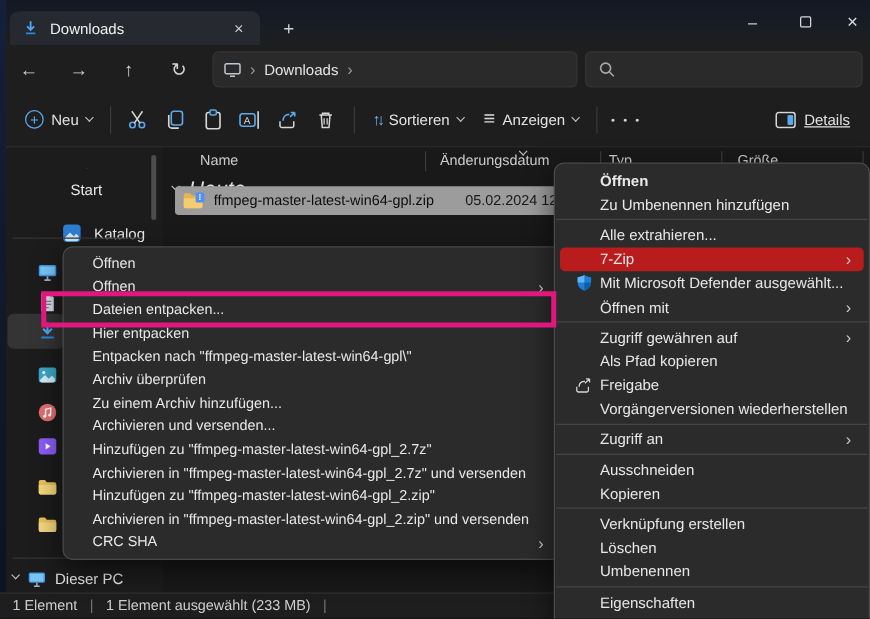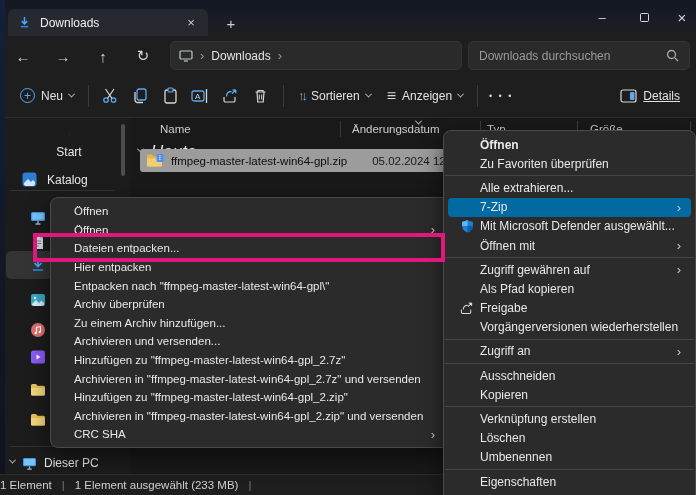--- a/index.html
+++ b/index.html
@@ -68,31 +68,31 @@
   .filerow .fdate { font-size:11.5px; color:#1a1a1a; margin-left:18px; white-space:nowrap; }
 
   
   .menu { background:#2b2b2b; border:1px solid #4a4a4a; border-radius:8px; box-shadow:0 8px 22px rgba(0,0,0,.55); z-index:5; }
   .menuL { left:50px; top:197px; width:400px; height:251px; padding:4px 0; }
   .menuL .mi { height:18.6px; display:flex; align-items:center; padding:0 14px 0 23px; font-size:11.5px; color:#e8e8e8; }
   .menuR { left:443px; top:130px; width:253px; height:380px; padding:4px 0; }
   .menuR .mi { height:19.2px; display:flex; align-items:center; padding:0 10px 0 6px; font-size:12px; color:#e8e8e8; margin:0 4px; border-radius:4px; }
   .menuR .mi .gut { width:26px; display:flex; align-items:center; justify-content:center; flex:0 0 26px; }
   .menuR .mi.bold { font-weight:bold; }
-  .menuR .mi.hover { background:#0369a1; }
+  .menuR .mi.hover { background:#b91c1c; }
   .msep { height:1px; background:#454545; margin:2px 1px; }
   .mlabel { flex:1; white-space:nowrap; overflow:hidden; }
   .marrow { color:#c9c9c9; font-size:13px; margin-left:8px; }
 
   
   .annot { left:33px; top:233px; width:412px; height:29px; border:4px solid #e0187b; z-index:10; }
 
   
   .statusbar { left:0; top:474px; width:443px; height:21px; background:#1e1e1e; border-top:1px solid #2e2e2e;
-               display:flex; align-items:center; gap:10px; font-size:11.5px; color:#cfcfcf; z-index:2; }
+               display:flex; align-items:center; gap:10px; padding-left:10px; font-size:11.5px; color:#cfcfcf; z-index:2; }
   .statusbar .pipe { color:#777; }
 
   svg { display:block; }
 </style>
 </head>
 <body>
 
 <div class="stage">
 
   <div class="abs titlebar"></div>
@@ -125,21 +125,20 @@
           <rect x="1" y="1" width="12" height="8" rx="1.2" fill="none" stroke="#bfc7d2" stroke-width="1.2"></rect>
           <path d="M5 11h4" stroke="#bfc7d2" stroke-width="1.2"></path>
         </svg>
     </span>
     <span class="crumb-sep">›</span>
     <span class="crumb">Downloads</span>
     <span class="crumb-sep">›</span>
   </div>
 
   <div class="abs searchbox">
-    <input type="text" placeholder="Downloads durchsuchen" style="">
     <span>
       <svg width="13" height="13" viewBox="0 0 13 13">
           <circle cx="5.5" cy="5.5" r="4" fill="none" stroke="#a9a9a9" stroke-width="1.3"></circle>
           <path d="M8.6 8.6L12 12" stroke="#a9a9a9" stroke-width="1.3"></path>
         </svg>
     </span>
   </div>
 
   <div class="abs toolbar">
     <div class="tbtn" style="margin-left:12px;">
@@ -210,21 +209,21 @@
       <span>Details</span>
     </div>
   </div>
 
   <div class="abs sidebar-item" style="top:134px;flex-direction:column;">
     <svg width="15" height="14" viewBox="0 0 15 14">
         <path d="M1.5 7L7.5 1.5 13.5 7M3.5 6v6.5h8V6" fill="none" stroke="#e0e0e0" stroke-width="1.3"></path>
       </svg>
     <span>Start</span>
   </div>
-  <div class="abs sidebar-item" style="top:167px;">
+  <div class="abs sidebar-item" style="top:174px;justify-content:flex-end;">
     <svg width="15" height="15" viewBox="0 0 15 15">
         <rect x="0.5" y="0.5" width="14" height="14" rx="3" fill="#2d7dd2"></rect>
         <path d="M2 11l4-4 3 3 2-2 2 2v2a2 2 0 0 1-2 2H4a2 2 0 0 1-2-2z" fill="#cfe6ff"></path>
       </svg>
     <span>Katalog</span>
   </div>
   <div class="abs side-div" style="top:190px;"></div>
 
   <svg class="abs side-ico" style="top:210px;" viewBox="0 0 16 16">
       <rect x="1" y="2" width="14" height="9" rx="1.5" fill="#3b9ae8"></rect>
@@ -358,21 +357,21 @@
 
   <div class="abs annot"></div>
 
   <div class="abs menu menuR">
     <div class="mi bold">
         <span class="gut"></span>
         <span class="mlabel">Öffnen</span>
       </div>
     <div class="mi">
         <span class="gut"></span>
-        <span class="mlabel">Zu Favoriten überprüfen</span>
+        <span class="mlabel">Zu Umbenennen hinzufügen</span>
       </div>
     <div class="msep"></div>
     <div class="mi">
         <span class="gut"></span>
         <span class="mlabel">Alle extrahieren...</span>
       </div>
     <div class="mi hover">
         <span class="gut"></span>
         <span class="mlabel">7-Zip</span>
         <span class="marrow">›</span>

